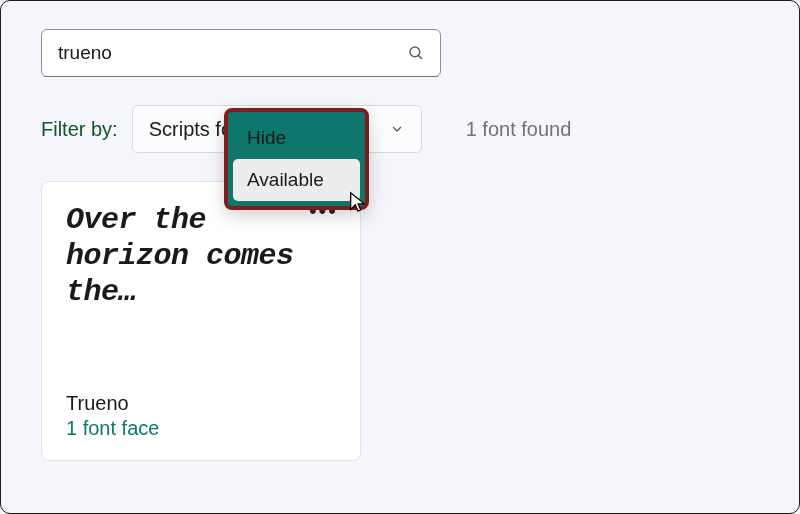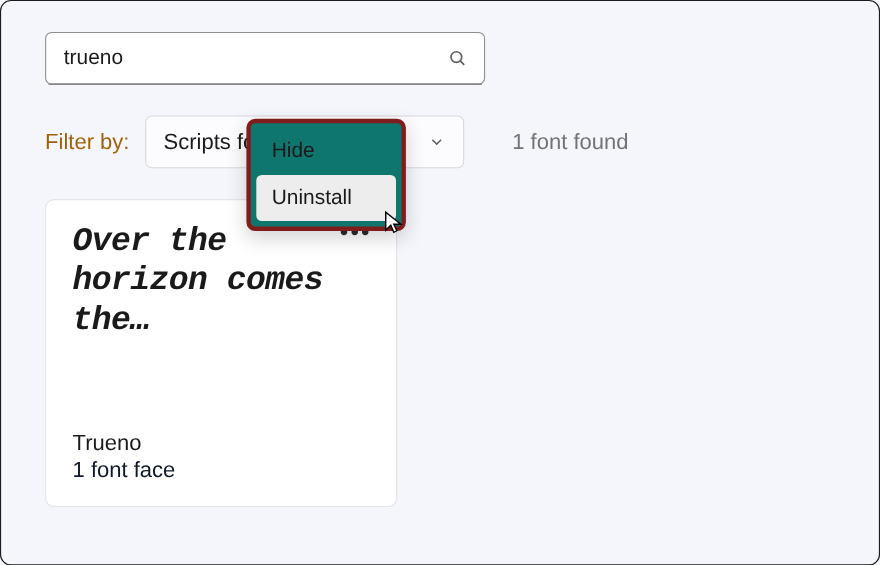--- a/index.html
+++ b/index.html
@@ -34,21 +34,21 @@
   .search-icon { width:20px; height:20px; color:#5f5f5f; display:flex; align-items:center; justify-content:center; }
   .search-underline {
     position:absolute; left:2px; right:2px; bottom:-1px; height:1.5px;
     background:#7a7a7a; border-radius:1px;
   }
 
   .filter-row {
     display:flex; align-items:center; gap:14px;
     margin-top:28px;
   }
-  .filter-label { font-size:20px; color:#a16207; }
+  .filter-label { font-size:20px; color:#14532d; }
   .filter-select {
     width:290px; height:48px;
     background:#fcfcfe;
     border:1px solid #d8d8de;
     border-radius:6px;
     display:flex; align-items:center; justify-content:space-between;
     padding:0 16px;
     font-size:20px; color:#1a1a1a;
   }
   .chevron { width:16px; height:16px; color:#5f5f5f; display:flex; align-items:center; justify-content:center; }
@@ -90,21 +90,21 @@
   }
   .preview {
     font-size:30px; font-weight:900; font-style:italic;
     letter-spacing:-0.5px;
     line-height:1.2;
     font-family: Liberation Mono, monospace;
     padding-right:40px;
   }
   .card-footer { margin-top:auto; }
   .font-name { font-size:20px; color:#1a1a1a; }
-  .font-faces { font-size:20px; color:#0f172a; margin-top:2px; }
+  .font-faces { font-size:20px; color:#0f766e; margin-top:2px; }
 
   .cursor {
     position:absolute; left:346px; top:190px;
     width:22px; height:22px; z-index:30;
     pointer-events:none;
   }
 </style>
 </head>
 <body>
 
@@ -129,21 +129,21 @@
         <svg viewBox="0 0 24 24" width="16" height="16" fill="none" stroke="currentColor" stroke-width="2">
           <polyline points="6 9 12 15 18 9"></polyline>
         </svg>
       </span>
     </div>
     <span class="count-text">1 font found</span>
   </div>
 
   <div class="context-menu">
     <div class="menu-item">Hide</div>
-    <div class="menu-item hover">Uninstall</div>
+    <div class="menu-item hover">Available</div>
   </div>
 
   <div class="card">
     <div class="card-more">•••</div>
     <div class="preview">Over the horizon comes the…</div>
     <div class="card-footer">
       <div class="font-name">Trueno</div>
       <div class="font-faces">1 font face</div>
     </div>
   </div>

